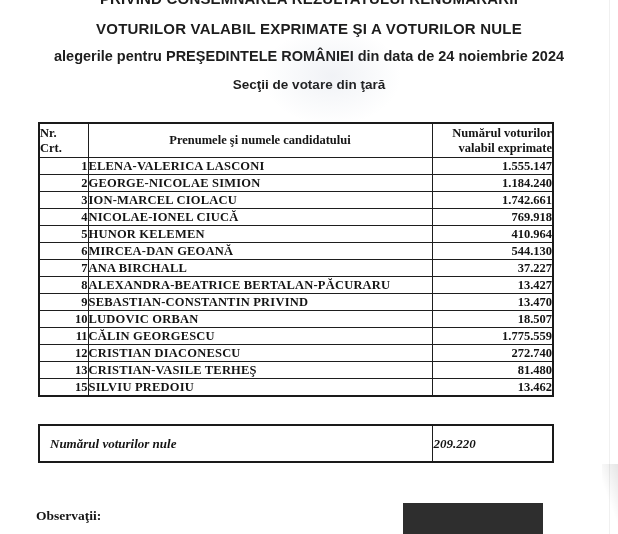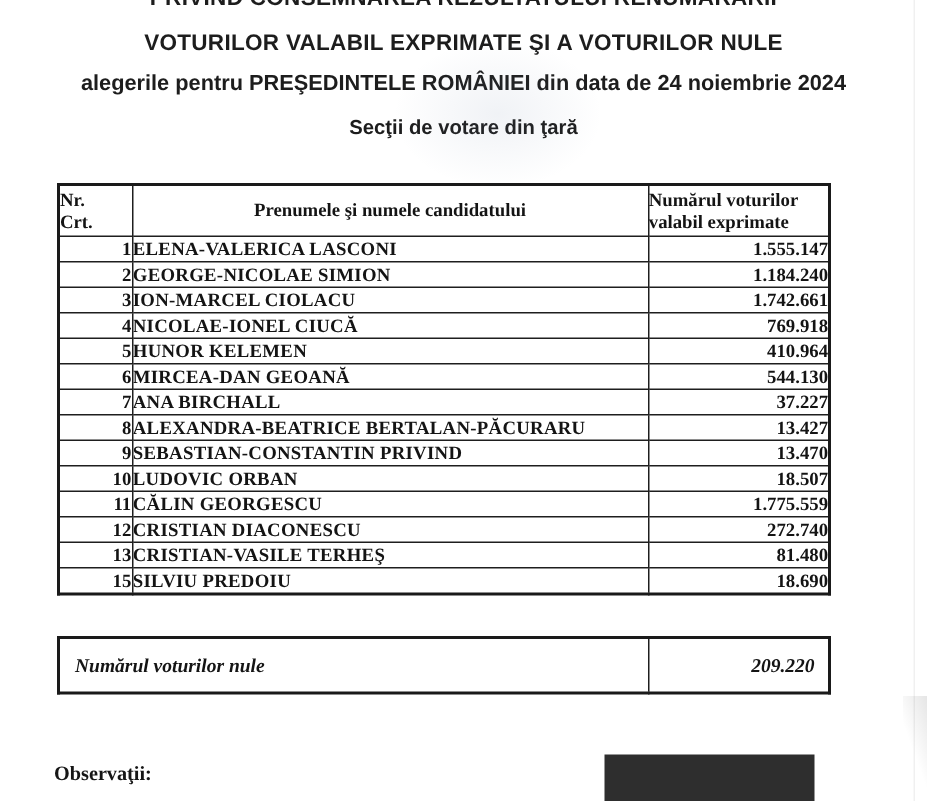--- a/index.html
+++ b/index.html
@@ -34,40 +34,40 @@
     font-family:"Liberation Serif", serif; font-weight:bold; color:#141414;
     border:2px solid #1a1a1a;
   }
   table.results th, table.results td { border:1.5px solid #1e1e1e; padding:0; }
   col.c-nr    { width:49px; }
   col.c-name  { width:344px; }
   col.c-votes { width:121px; }
   table.results thead th { height:33px; font-size:12.5px; line-height:1.2; vertical-align:middle; }
   th.th-nr    { text-align:left; padding-left:7px; }
   th.th-name  { text-align:center; }
-  th.th-votes { text-align:left; }
+  th.th-votes { text-align:right; }
   th .hline { display:block; }
   table.results tbody td {
     height:16px; font-size:12.5px; line-height:16px;
     white-space:nowrap; overflow:hidden;
   }
   td.td-nr    { text-align:right; padding-right:8px; }
   td.td-name  { text-align:left;  padding-left:11px; letter-spacing:0.2px; }
   td.td-votes { text-align:right; padding-right:9px;font-family:Liberation Serif, serif; }
 
   
   table.nulltbl {
     position:absolute; left:38px; top:424px; width:514px;
     border-collapse:collapse; table-layout:fixed;
     font-family:"Liberation Serif", serif; font-weight:bold; color:#141414;
     border:2px solid #1a1a1a;
   }
   table.nulltbl td { border:1.5px solid #1e1e1e; height:33px; font-size:13px; vertical-align:middle;font-style:italic; }
   td.null-label { text-align:left; padding-left:10px; }
-  td.null-value { text-align:right; padding-right:9px;margin-left:28px; }
+  td.null-value { padding-right:9px;margin-left:28px; }
   col.c-null-label { width:393px; }
   col.c-null-value { width:121px; }
 
   
   .obs {
     position:absolute; left:36px; top:508px;
     font-family:"Liberation Serif", serif; font-weight:bold; font-size:13.5px; color:#161616;
   }
   .redaction {
     position:absolute; left:403px; top:503px; width:140px; height:31px;
@@ -177,21 +177,21 @@
         <td class="td-votes">272.740</td>
       </tr>
       <tr>
         <td class="td-nr">13</td>
         <td class="td-name">CRISTIAN-VASILE TERHEŞ</td>
         <td class="td-votes">81.480</td>
       </tr>
       <tr>
         <td class="td-nr">15</td>
         <td class="td-name">SILVIU PREDOIU</td>
-        <td class="td-votes">18.690</td>
+        <td class="td-votes">13.462</td>
       </tr>
     </tbody>
   </table>
 
   <table class="nulltbl">
     <colgroup>
         <col class="c-null-label">
         <col class="c-null-value">
       </colgroup>
     <tbody>

